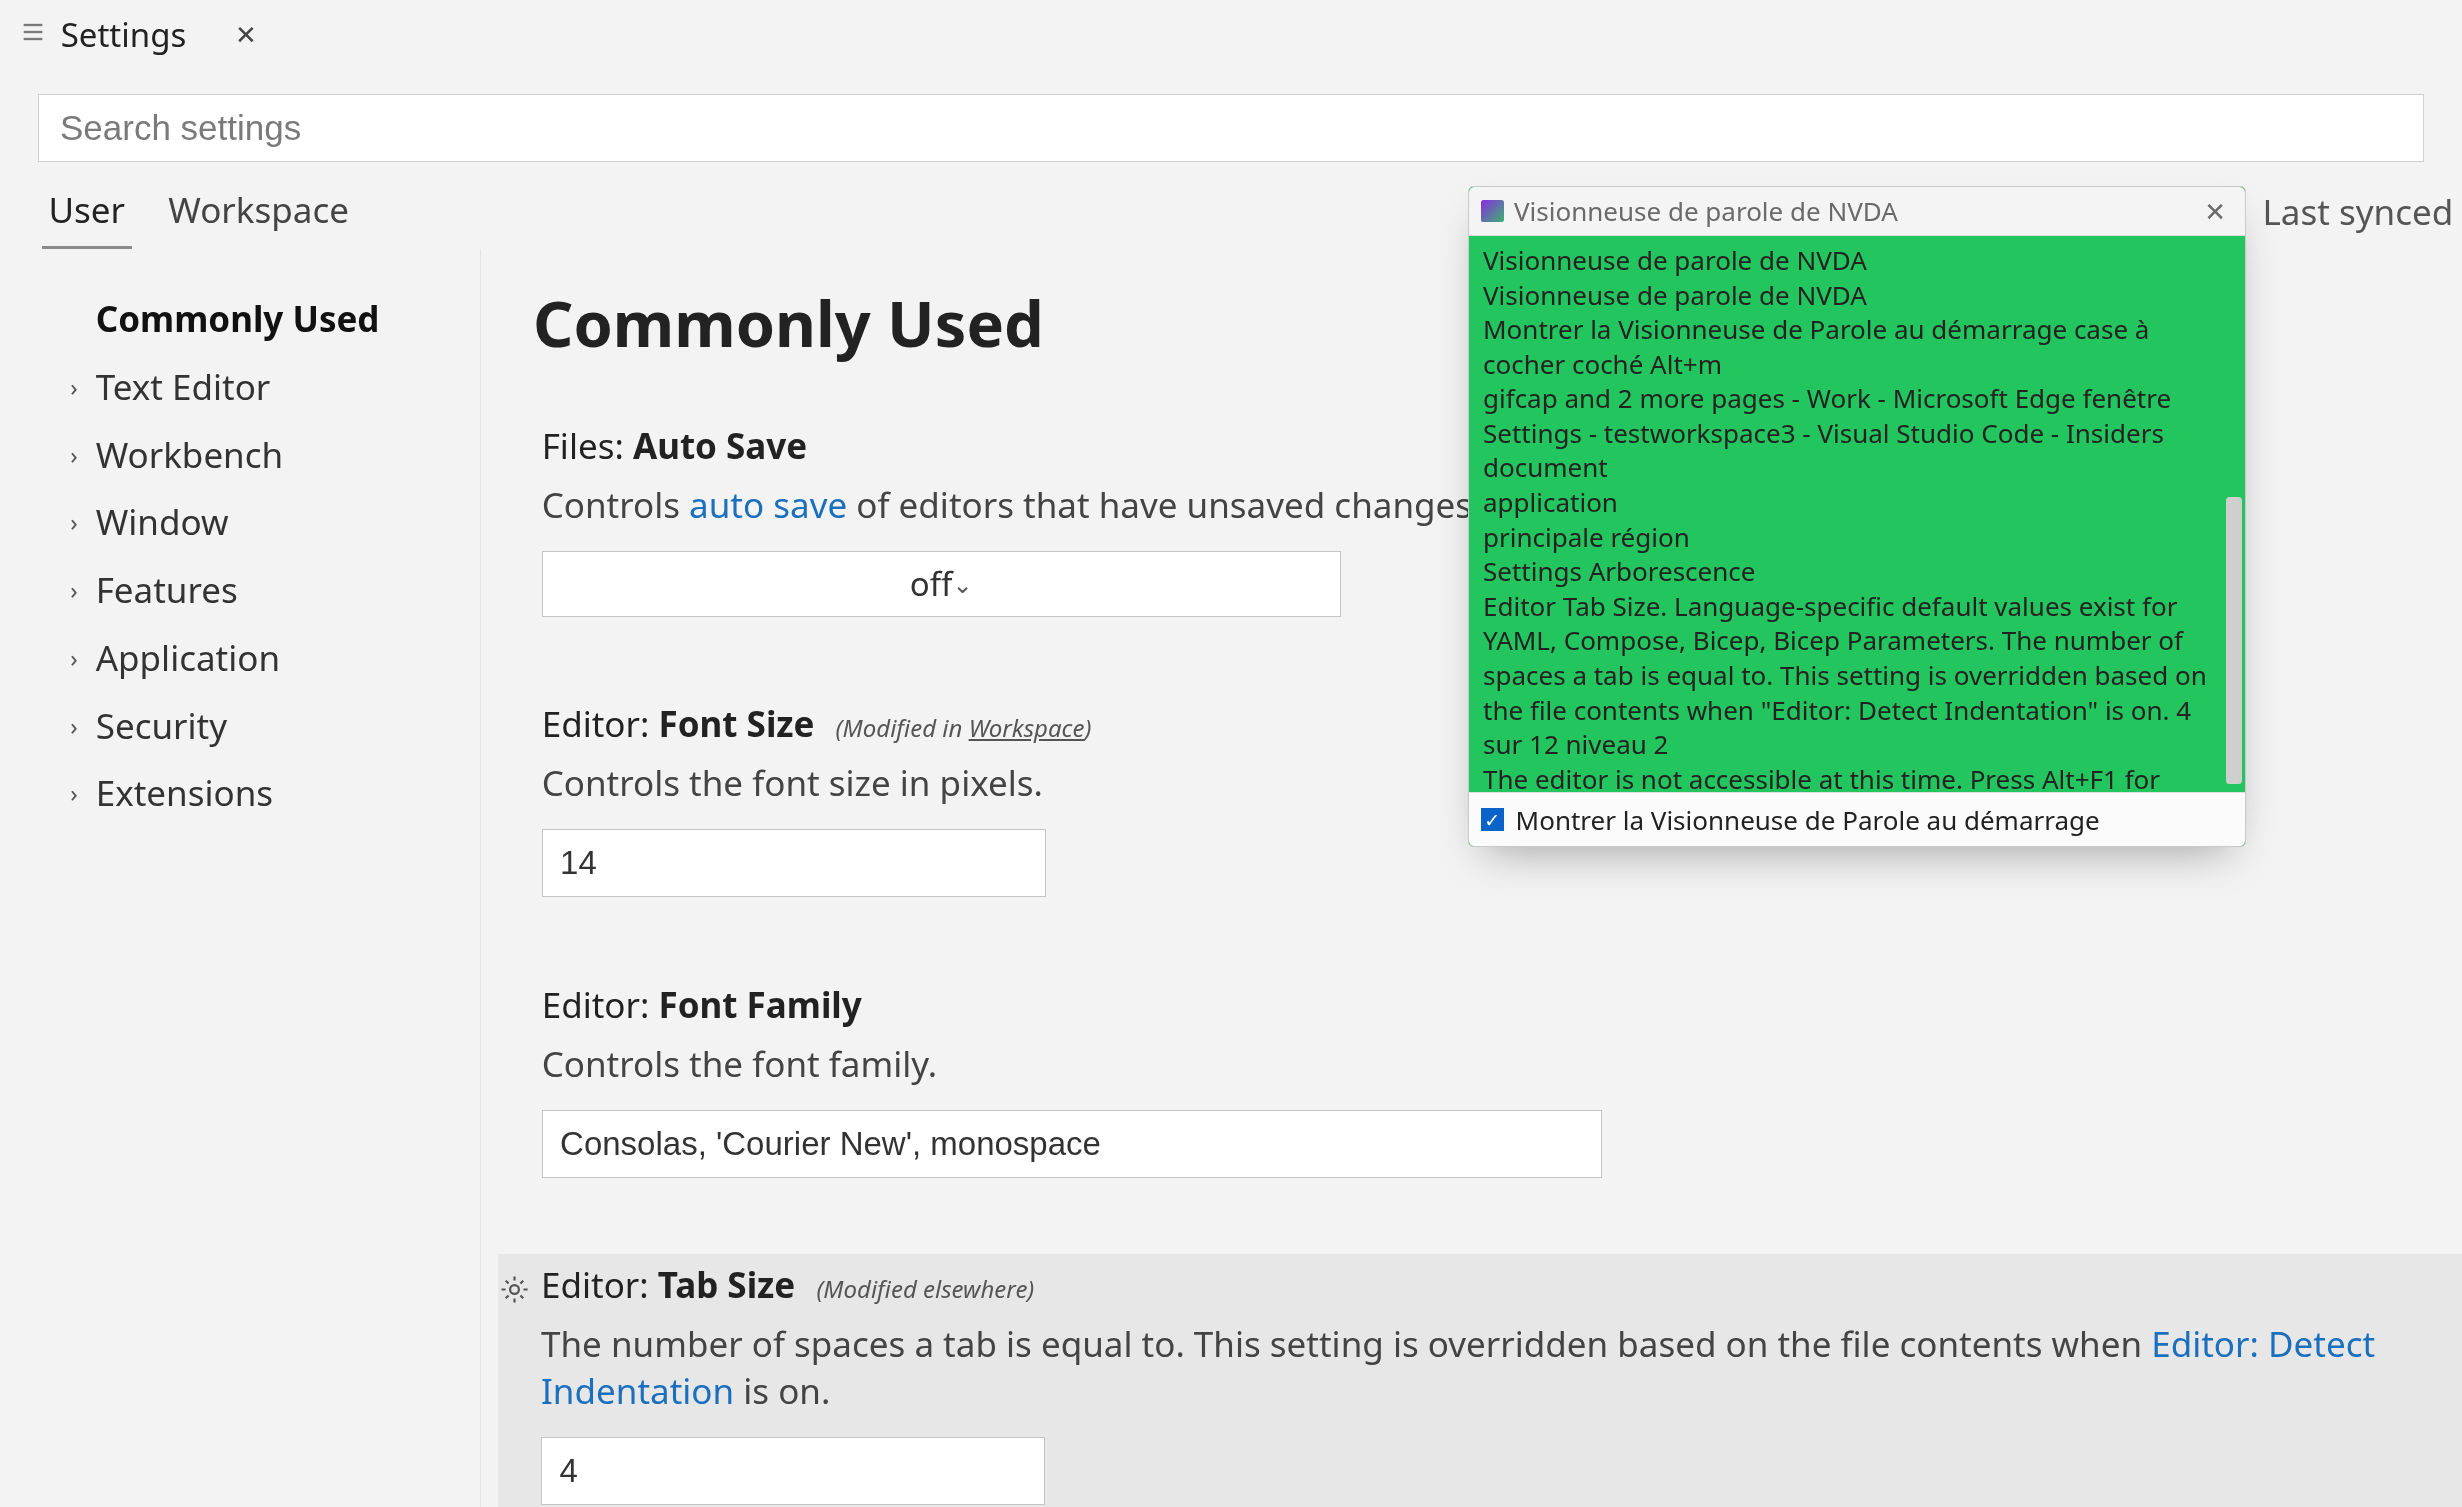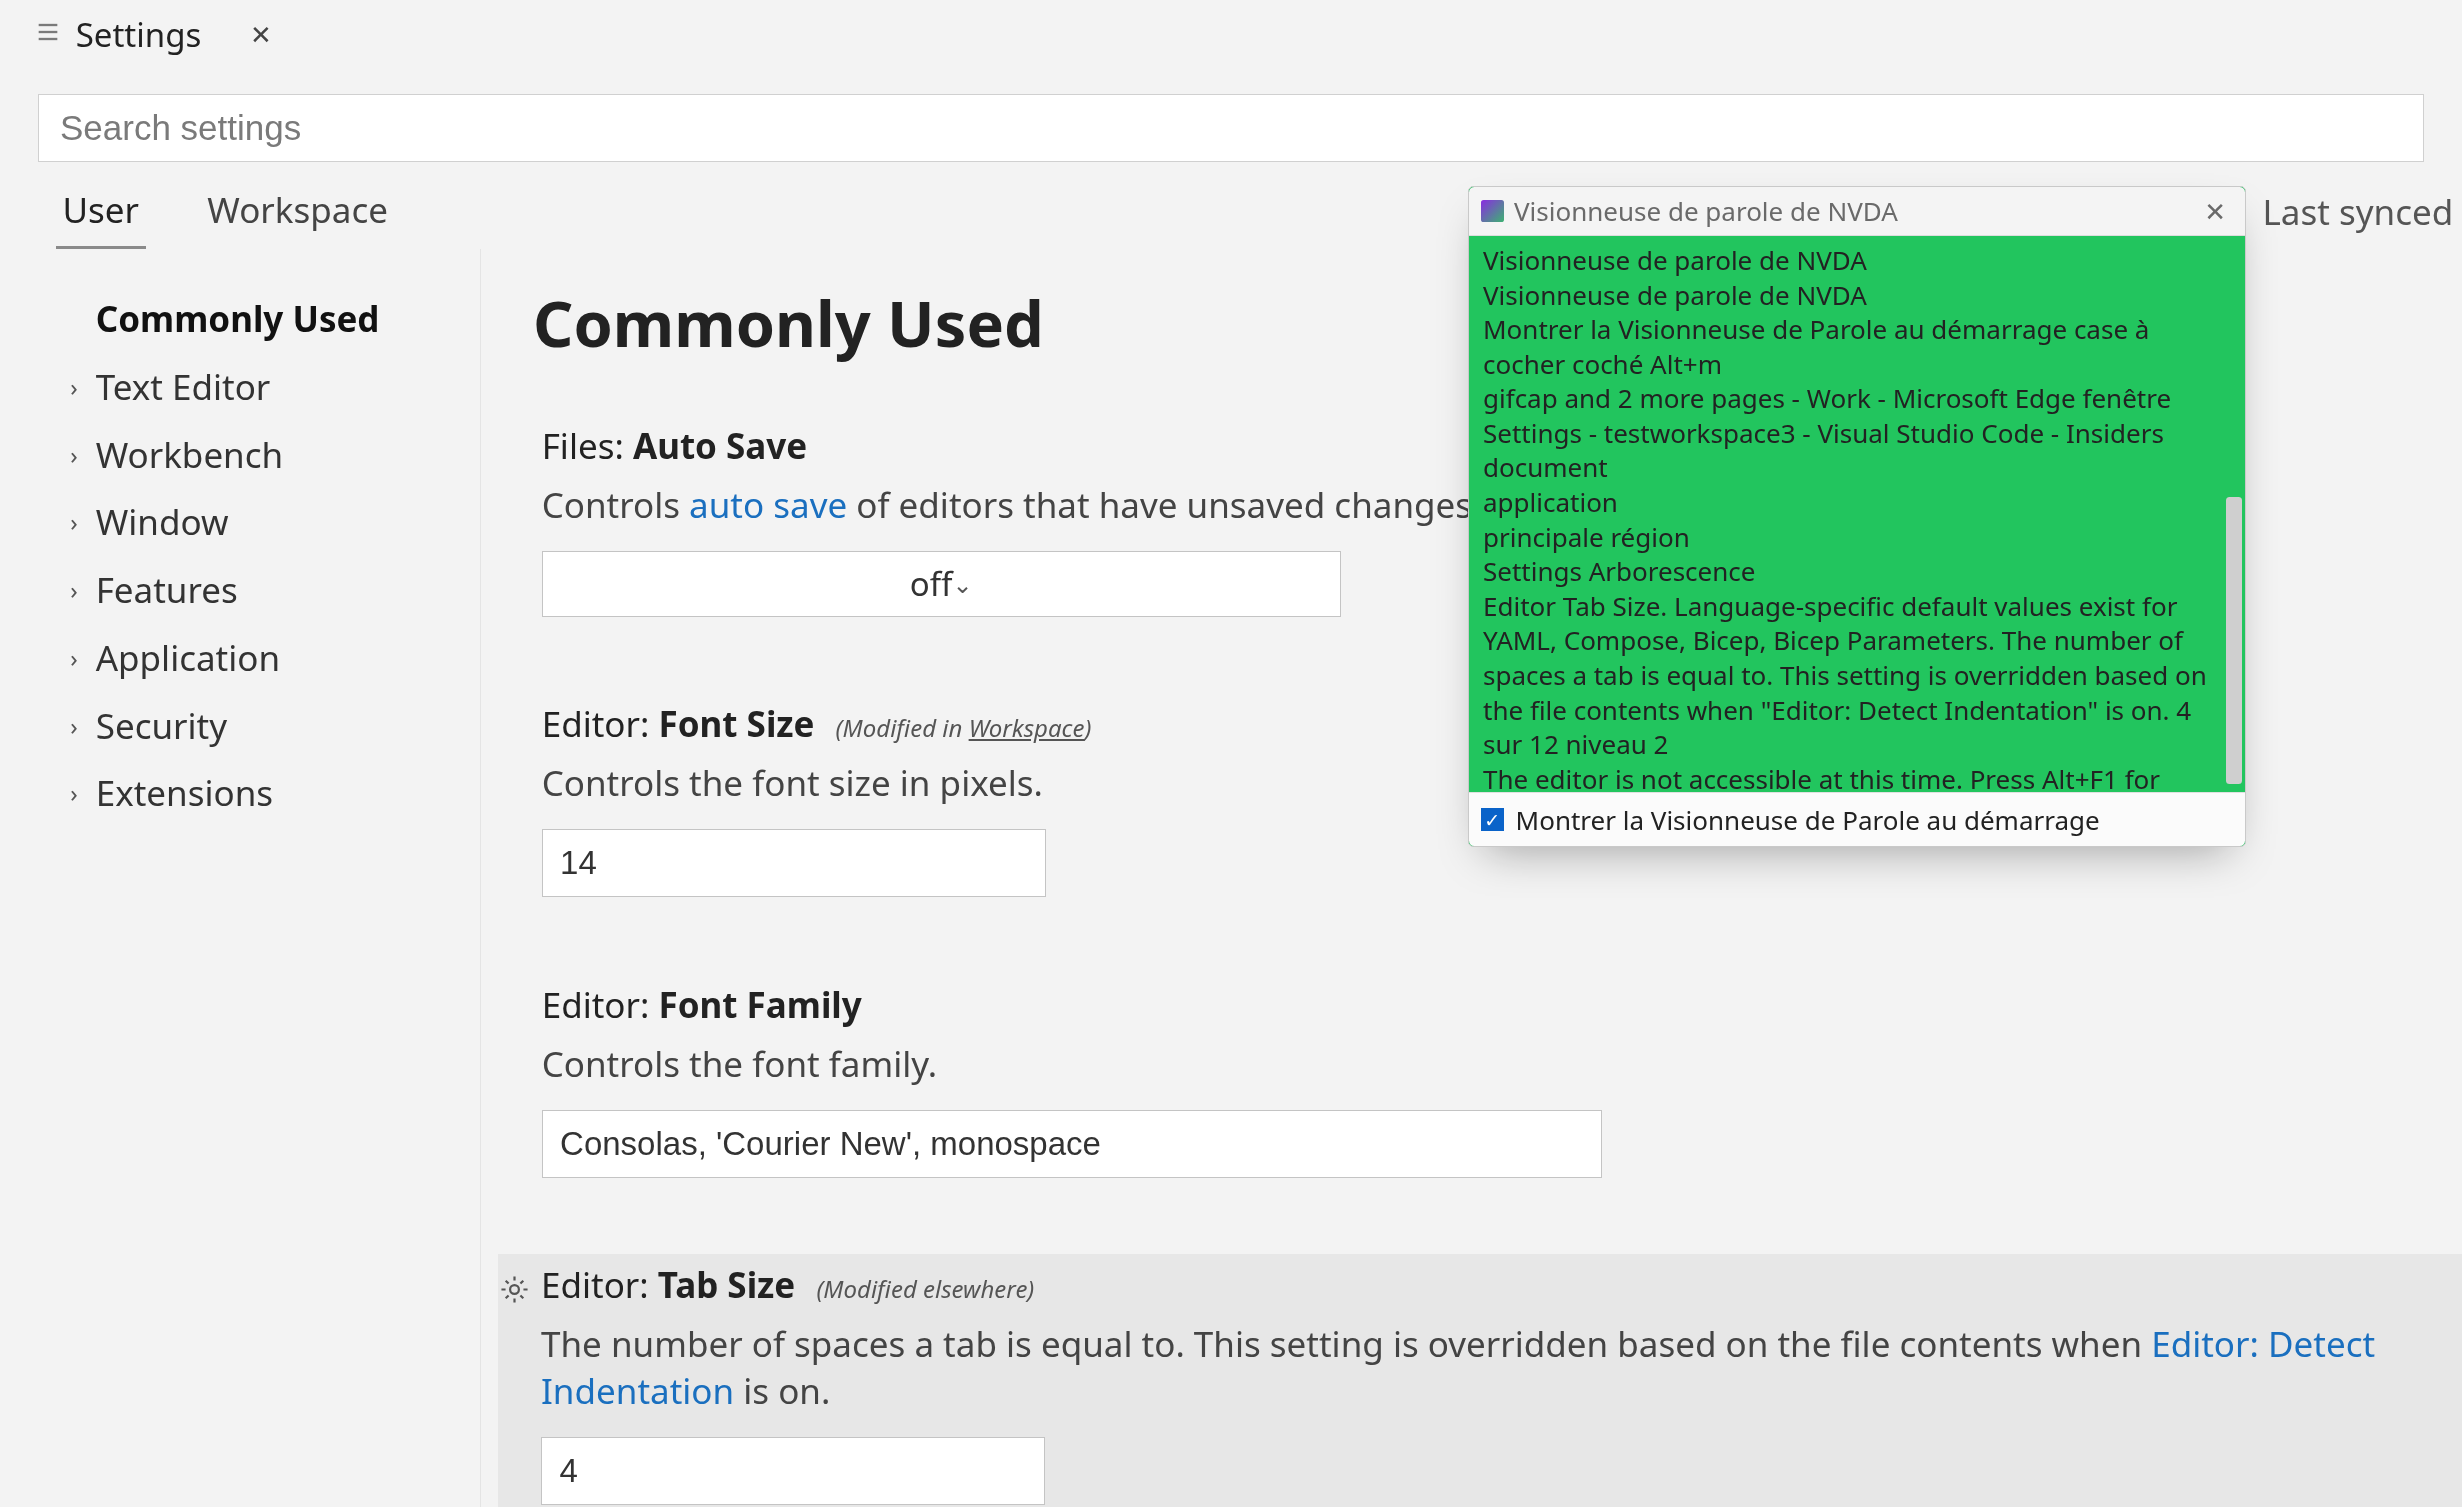--- a/index.html
+++ b/index.html
@@ -10,21 +10,21 @@
     background: #f3f3f3;
     color: #333;
     overflow: hidden;
   }
 
   
   .tab-bar {
     height: 68px;
     display: flex;
     align-items: center;
-    padding-left: 25px;
+    padding-left: 10px;
     background: #f3f3f3;
   }
   .tab {
     display: flex;
     align-items: center;
     gap: 14px;
     height: 100%;
     padding: 0 15.6px 0 8.7px;
     background: #f3f3f3;
   }
@@ -46,25 +46,24 @@
     background: #ffffff;
     color: #333;
     outline: none;
   }
   .search-input::placeholder { color: #7a7a7a; }
 
   
   .scope-row {
     display: flex;
     align-items: flex-end;
-    padding: 14px 38px 0 52px;
+    padding: 14px 38px 0 38px;
     background: #f3f3f3;
     height: 71px;
     position: relative;
-    gap: 25px;
   }
   .scope-tab {
     font-size: 35px;
     color: #444;
     padding: 8.7px 10.4px 15.6px 10.4px;
     margin-right: 22.6px;
     position: relative;
   }
   .scope-tab.active {
     color: #222;

